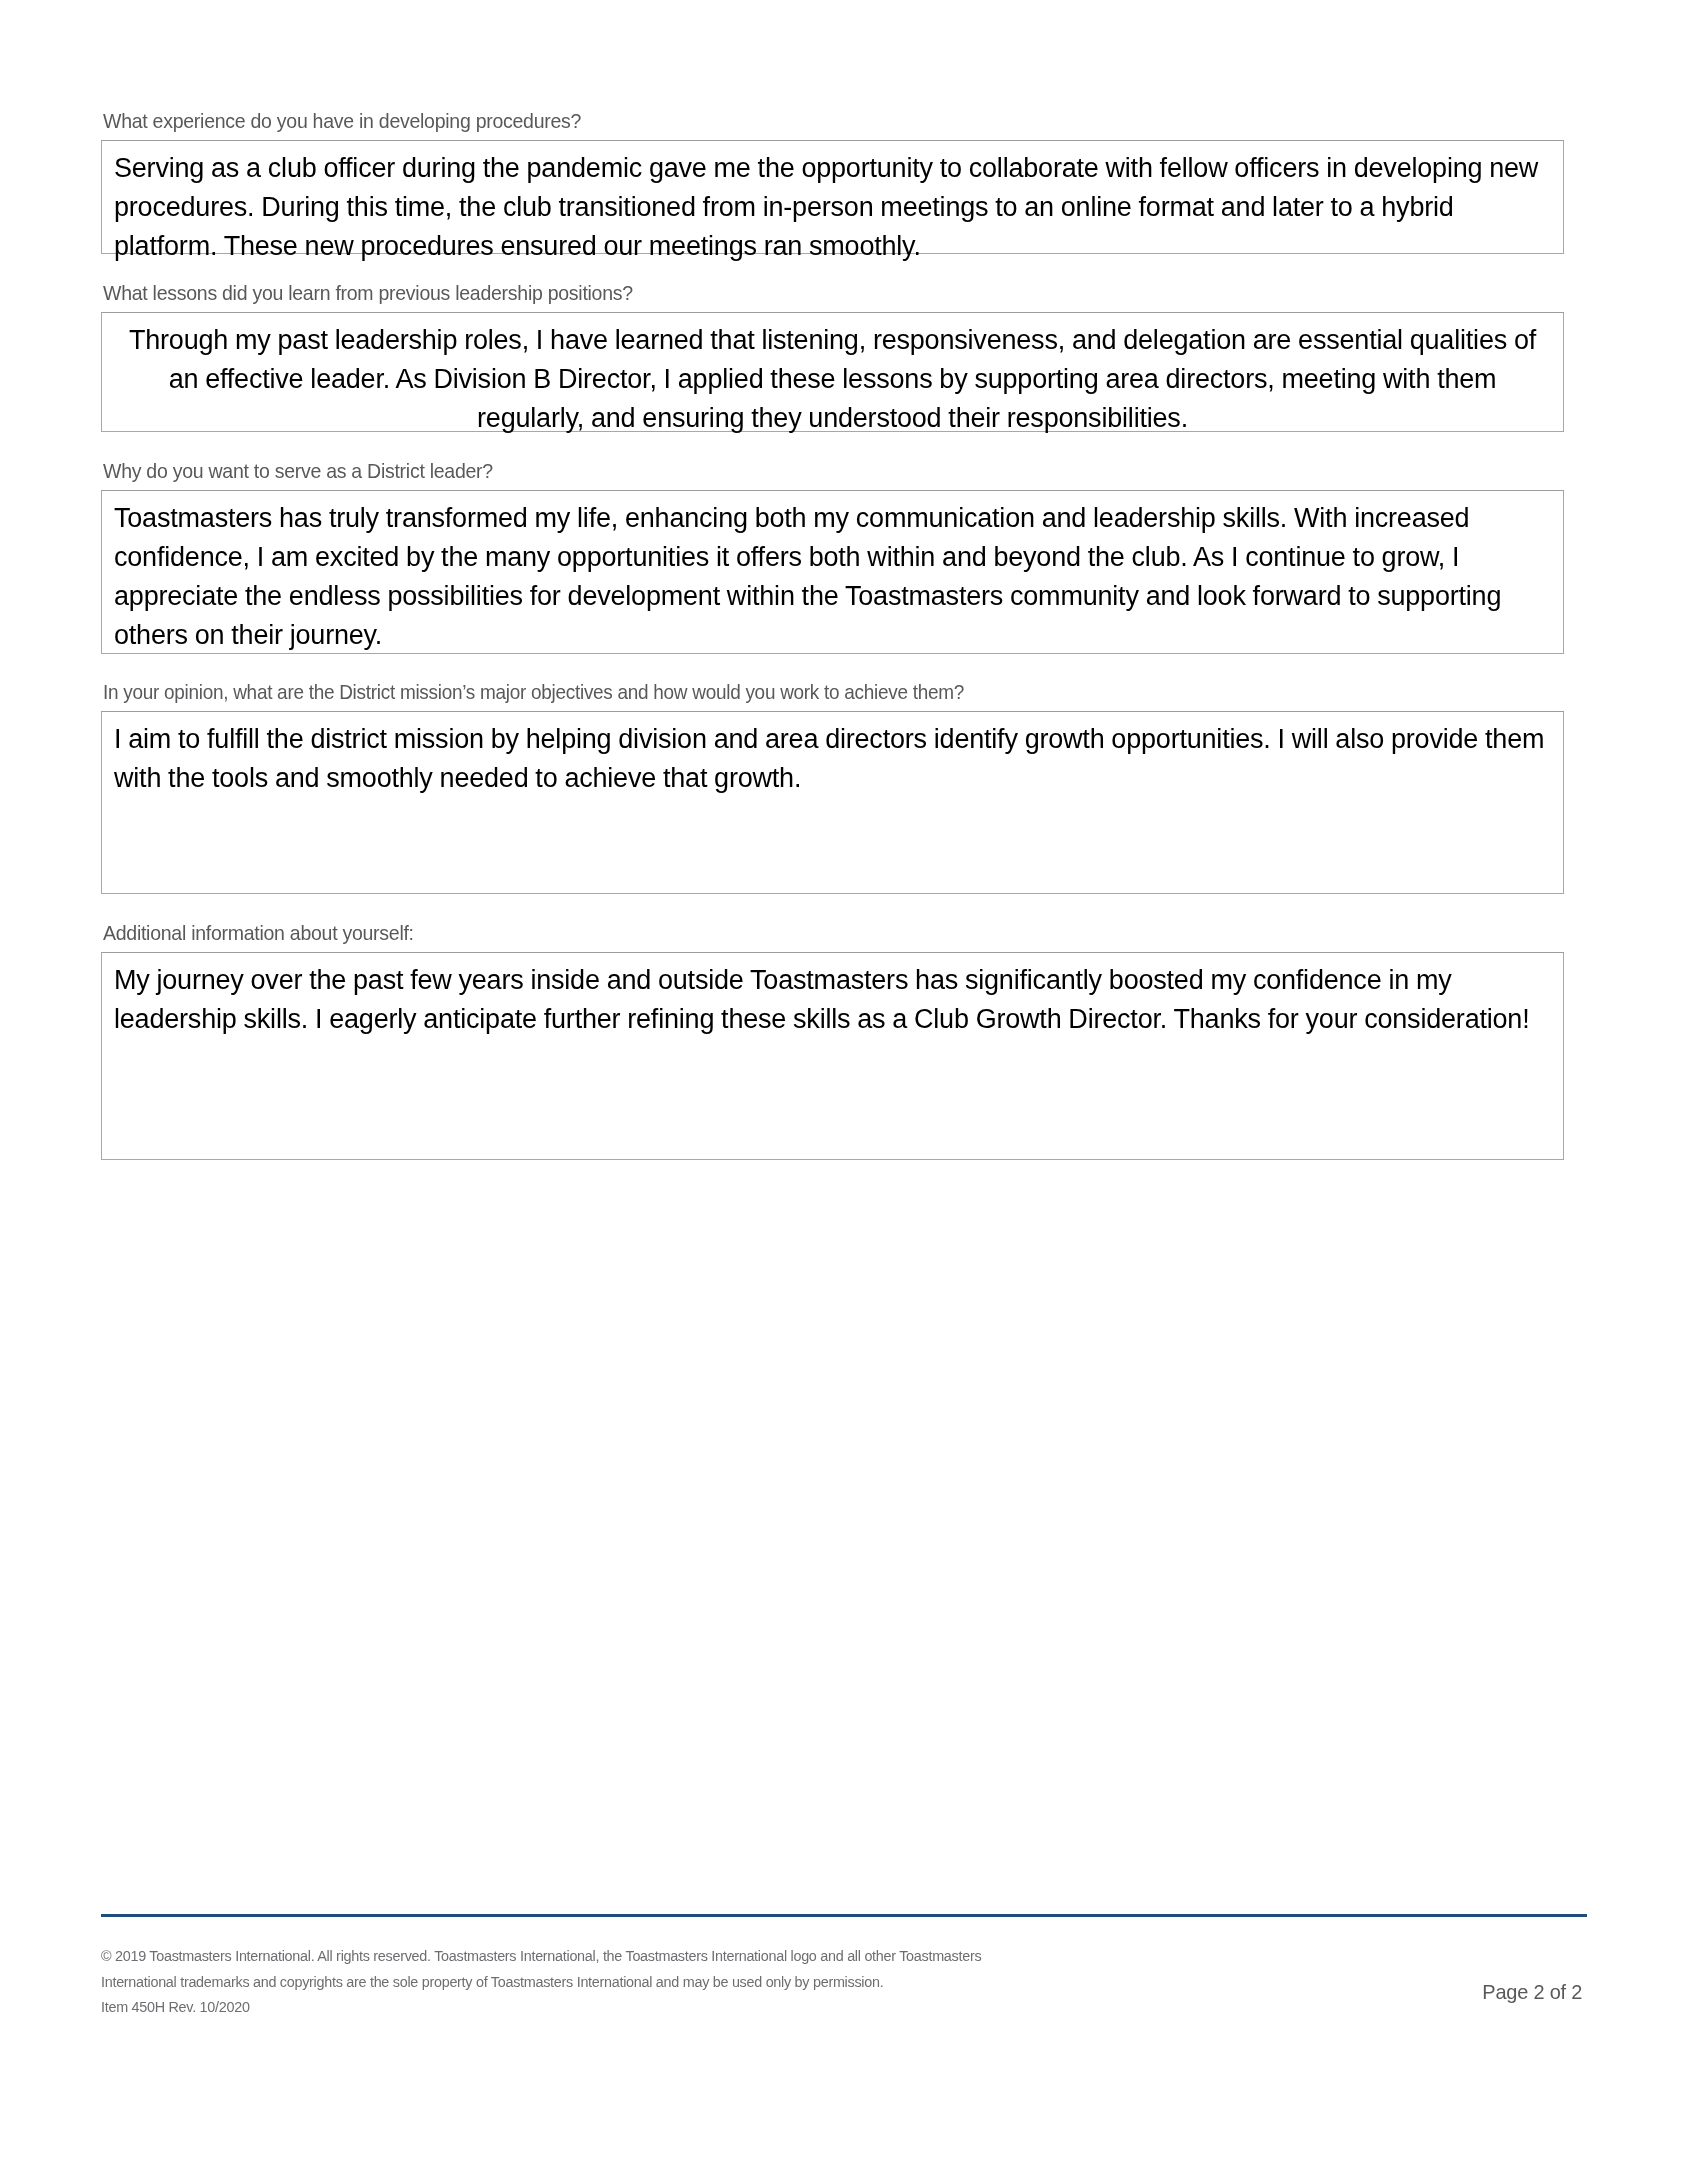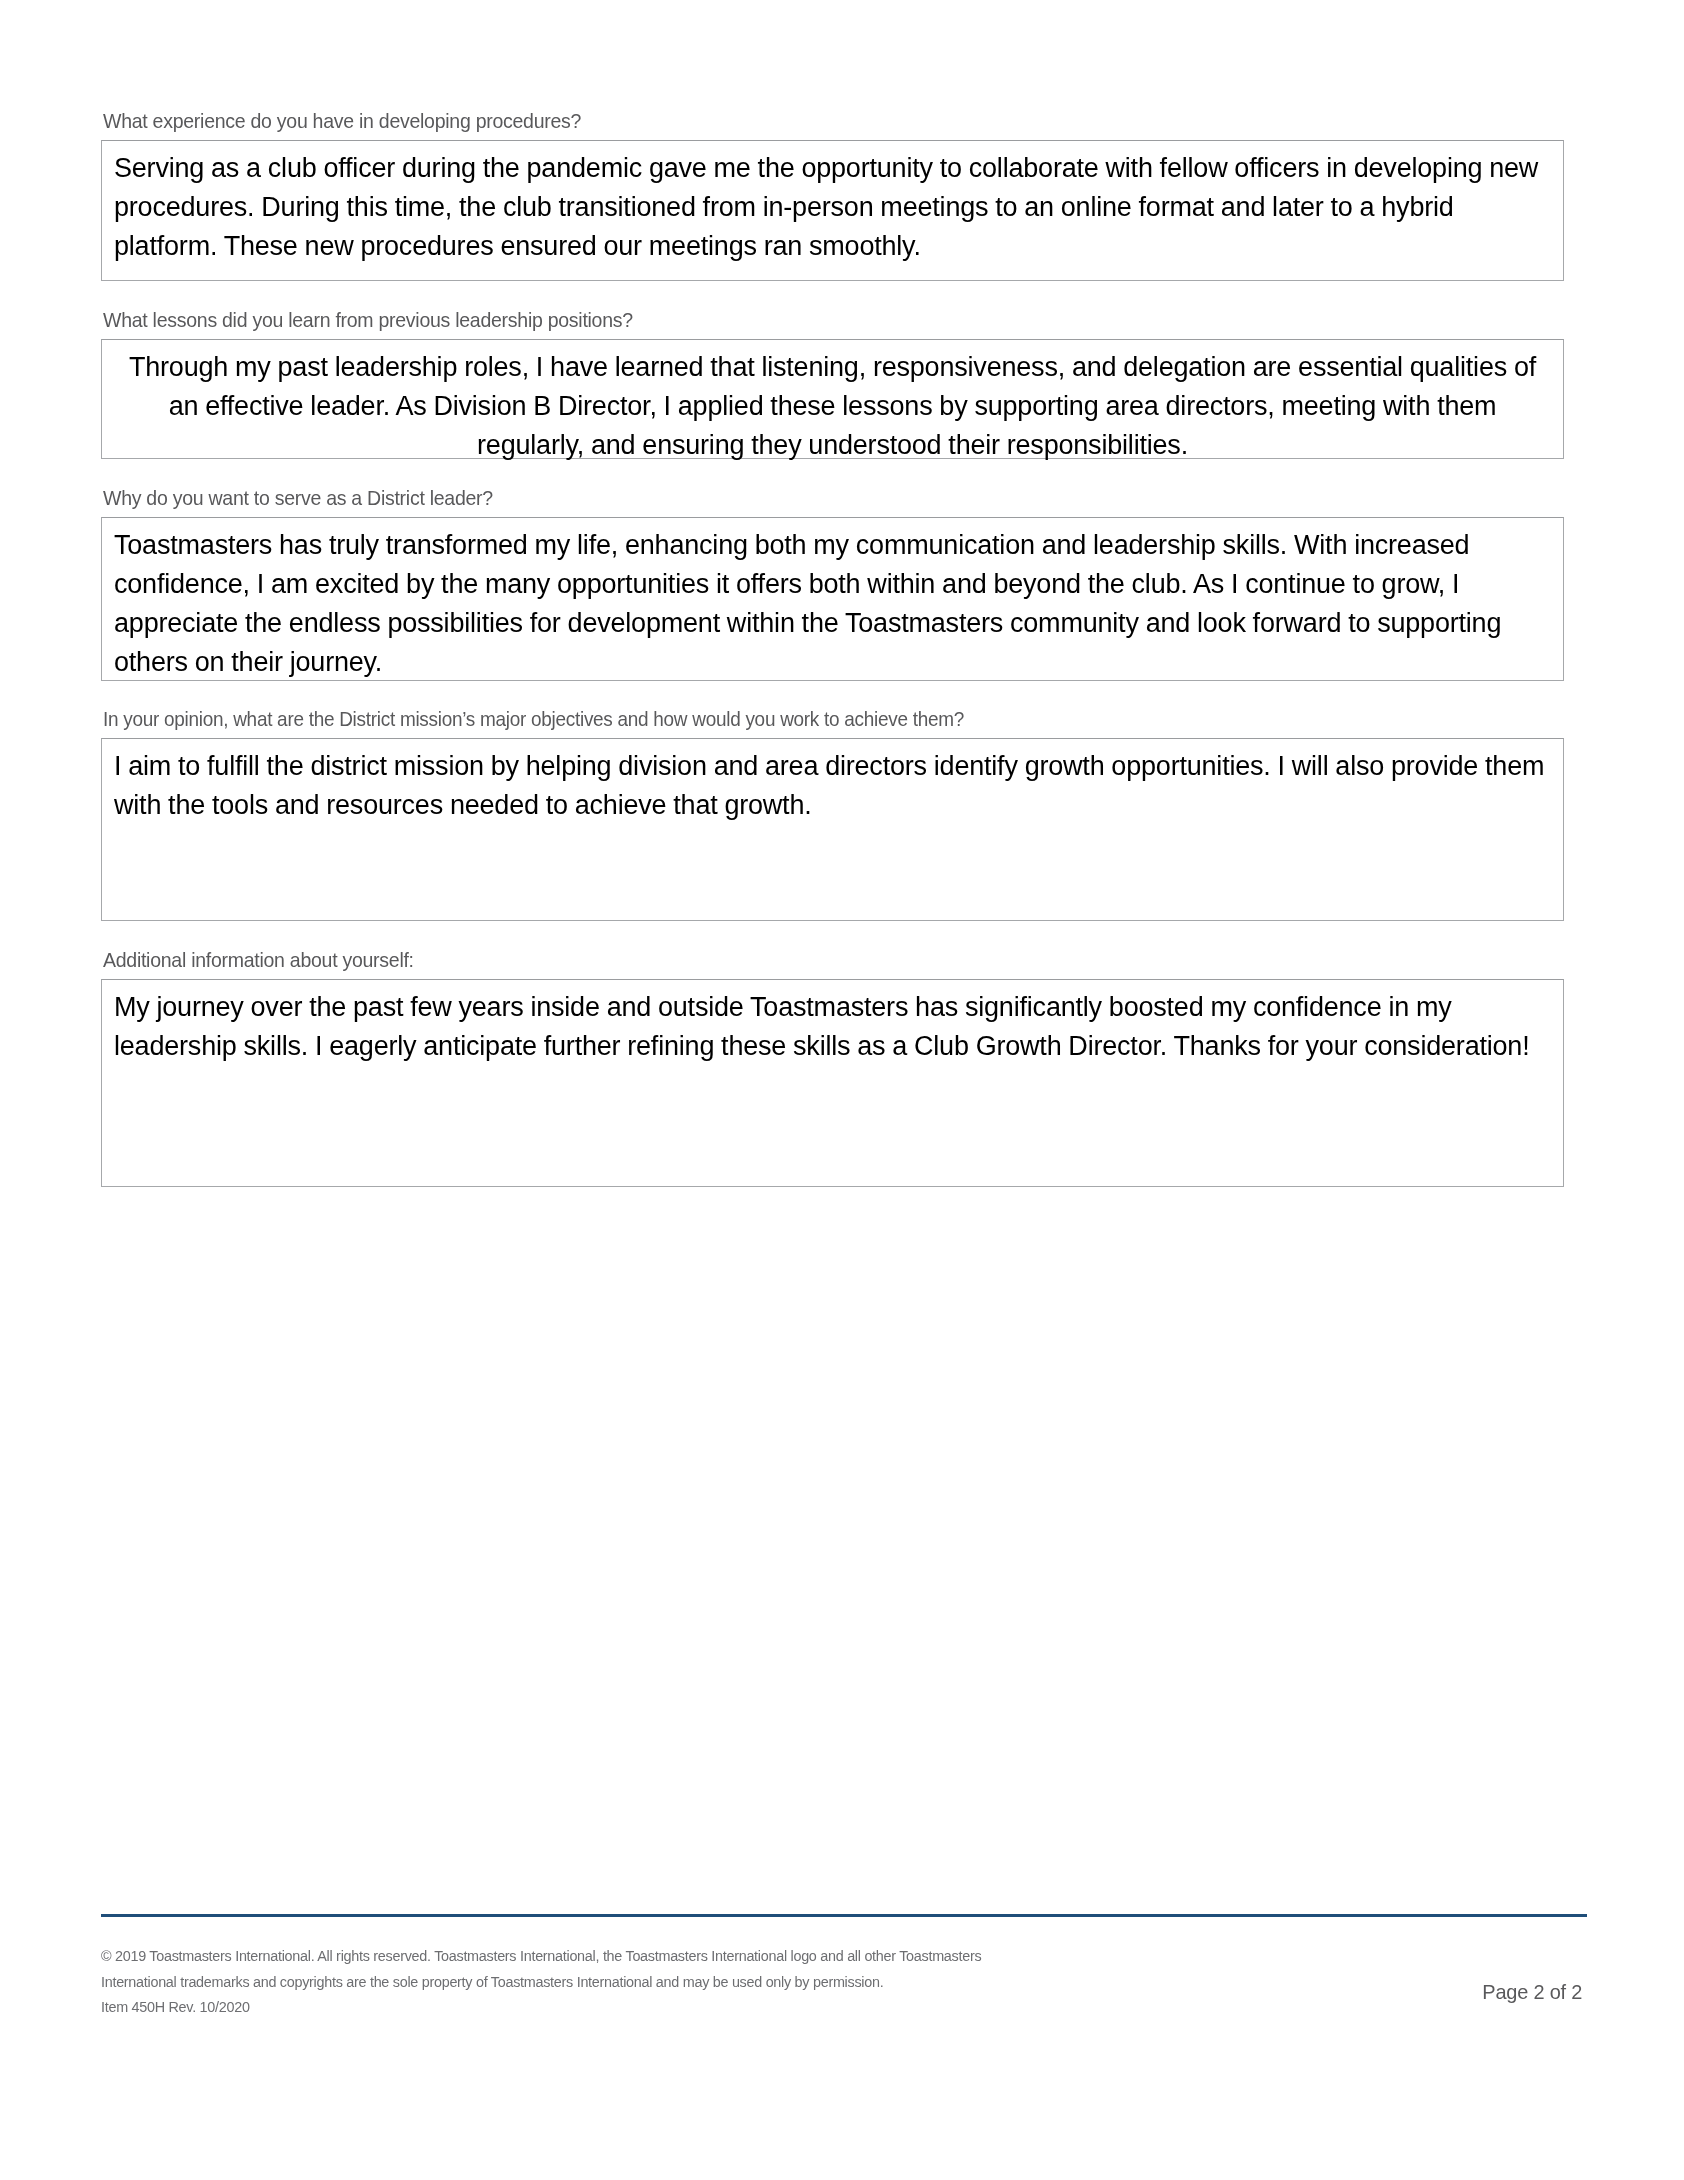--- a/index.html
+++ b/index.html
@@ -59,21 +59,21 @@
     letter-spacing: -0.2px;
     white-space: pre-wrap;
     word-spacing: -0.4px;
   }
 
   .block {
     margin-bottom: 25.6px;
   }
 
   
-  .box-h1 { height: 141px; }
+  .box-h1 { height: 114px; }
   .box-h2 { height: 120px; text-align: center; }
   .box-h3 { height: 164px; }
   .box-h4 { height: 183px; }
   .box-h5 { height: 208px; }
 
   
   .footer {
     position: absolute;
     left: 101px;
     top: 1914px;
@@ -142,21 +142,21 @@
     <div class="block">
       <div class="q-label">Why do you want to serve as a District leader?</div>
       <div class="answer-box box-h3">
         <div class="answer-text">Toastmasters has truly transformed my life, enhancing both my communication and leadership skills. With increased confidence, I am excited by the many opportunities it offers both within and beyond the club. As I continue to grow, I appreciate the endless possibilities for development within the Toastmasters community and look forward to supporting others on their journey.</div>
       </div>
     </div>
 
     <div class="block">
       <div class="q-label small">In your opinion, what are the District mission’s major objectives and how would you work to achieve them?</div>
       <div class="answer-box box-h4">
-        <div class="answer-text">I aim to fulfill the district mission by helping division and area directors identify growth opportunities. I will also provide them with the tools and resources needed to achieve that growth.</div>
+        <div class="answer-text">I aim to fulfill the district mission by helping division and area directors identify growth opportunities. I will also provide them with the tools and smoothly needed to achieve that growth.</div>
       </div>
     </div>
 
     <div class="block">
       <div class="q-label">Additional information about yourself:</div>
       <div class="answer-box box-h5">
         <div class="answer-text">My journey over the past few years inside and outside Toastmasters has significantly boosted my confidence in my leadership skills. I eagerly anticipate further refining these skills as a Club Growth Director. Thanks for your consideration!</div>
       </div>
     </div>
 

